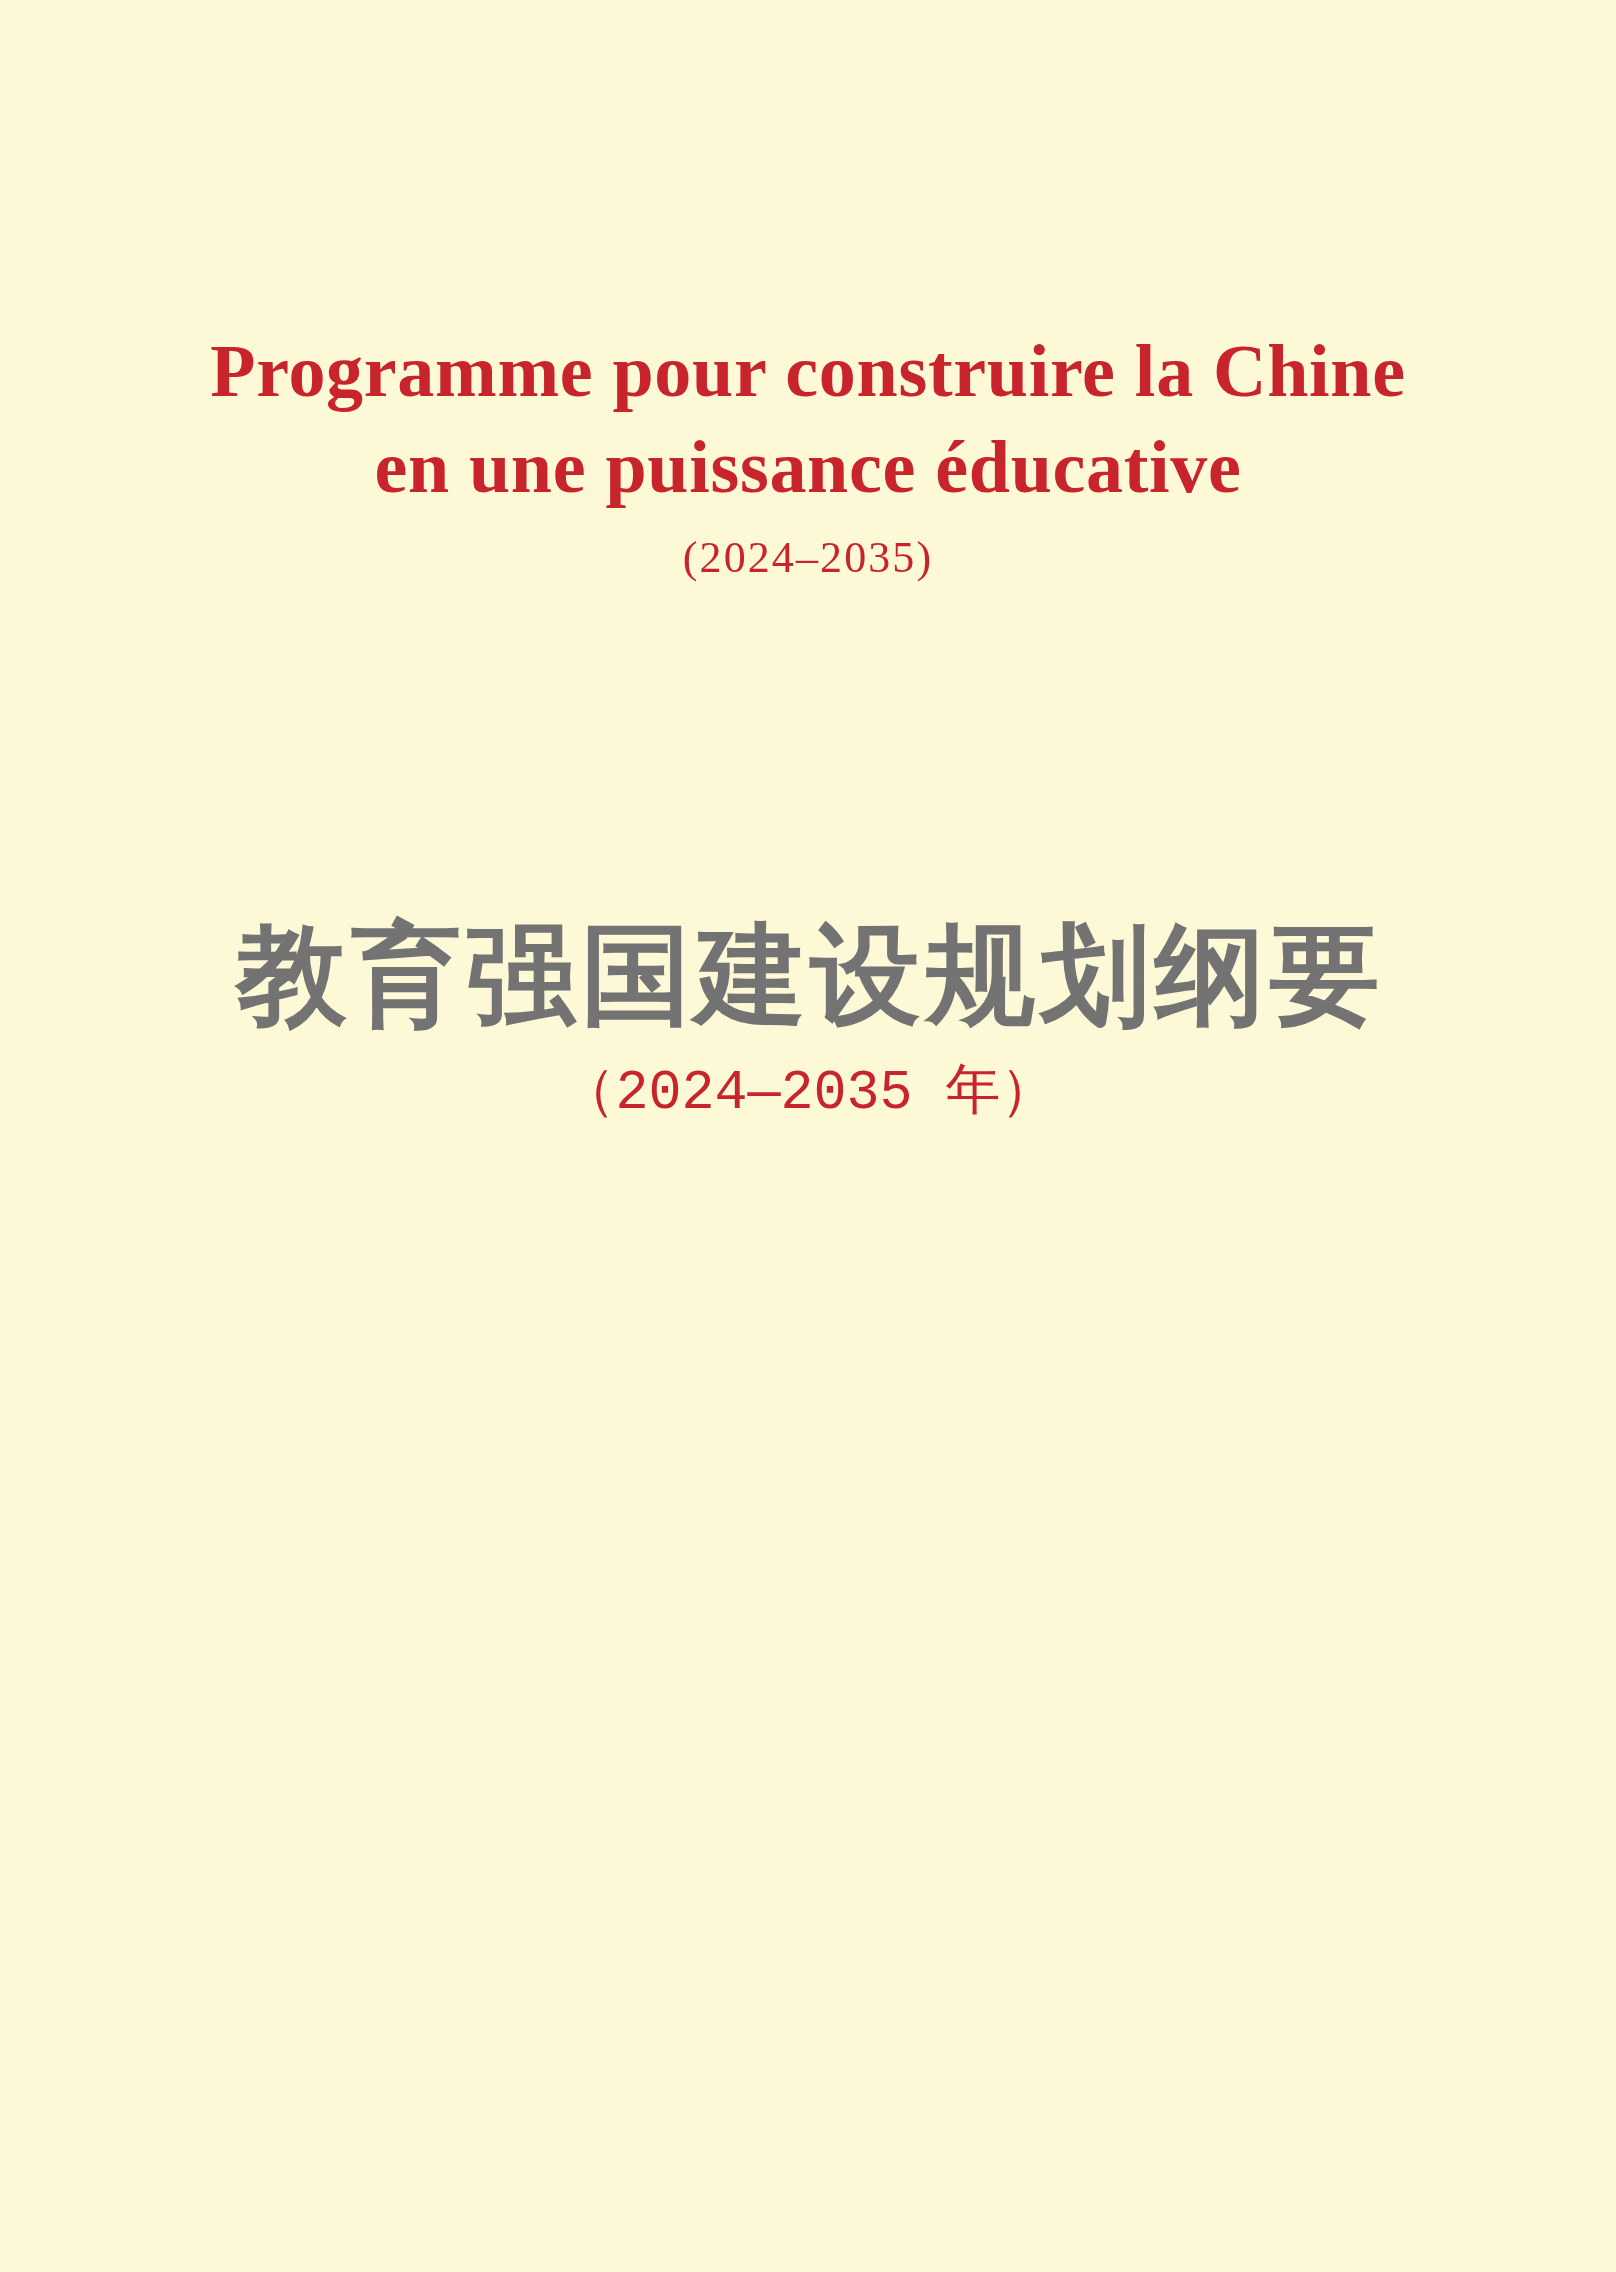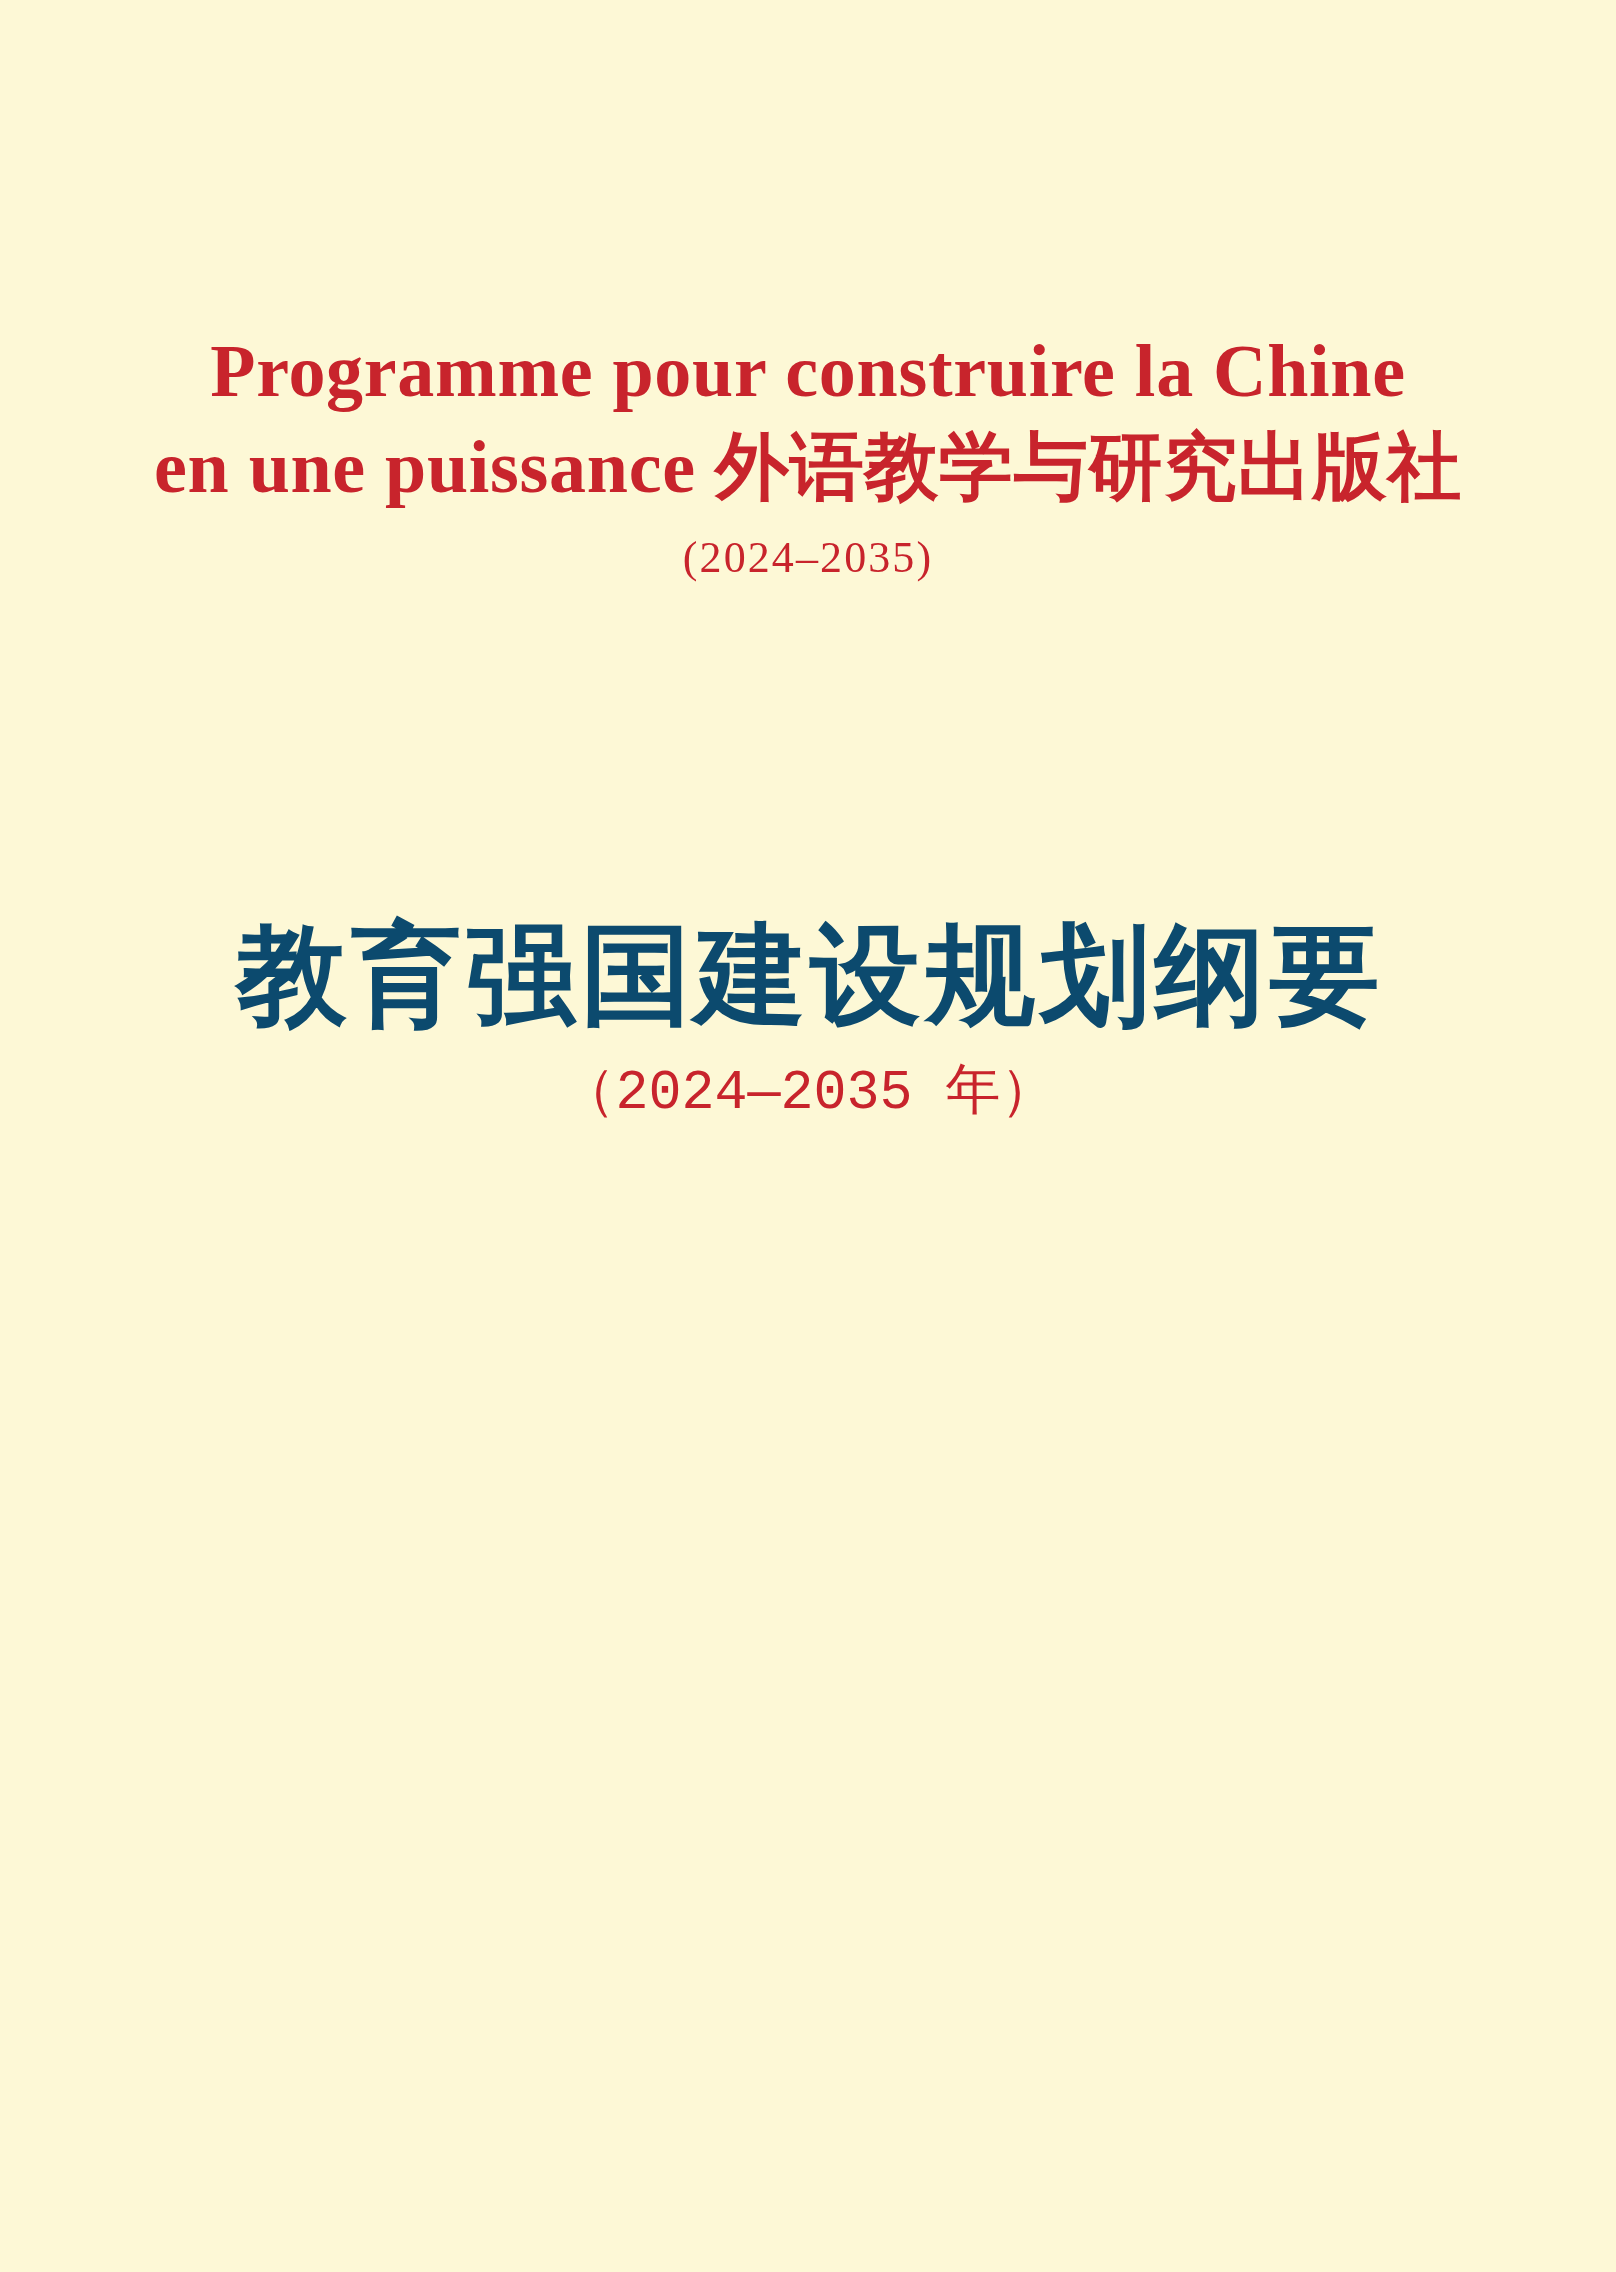--- a/index.html
+++ b/index.html
@@ -34,21 +34,21 @@
     top: 532px;
     font-size: 44px;
     font-weight: normal;
     color: #C8242C;
     letter-spacing: 2.1px;
   }
   .cn-title {
     top: 902px;
     font-size: 110px;
     font-weight: bold;
-    color: #0c4a6e;
+    color: #737373;
     letter-spacing: 4.8px;
     padding-left: 4.8px;
     box-sizing: border-box;
     font-family: "Liberation Serif", "DejaVu Serif", serif;
   }
   .cn-years {
     top: 1053px;
     font-size: 55px;
     font-weight: normal;
     color: #C8242C;
@@ -65,21 +65,21 @@
     font-family: "Liberation Sans", "DejaVu Sans", sans-serif;
   }
 </style>
 </head>
 <body>
 
 <div class="cover">
 
   <div class="centered-block french-title">
     <div>Programme pour construire la Chine</div>
-    <div>en une puissance 外语教学与研究出版社</div>
+    <div>en une puissance éducative</div>
   </div>
 
   <div class="centered-block french-years">(2024–2035)</div>
 
   <div class="centered-block cn-title">教育强国建设规划纲要</div>
 
   <div class="centered-block cn-years">（2024—2035 年）</div>
 
 
 </div>

